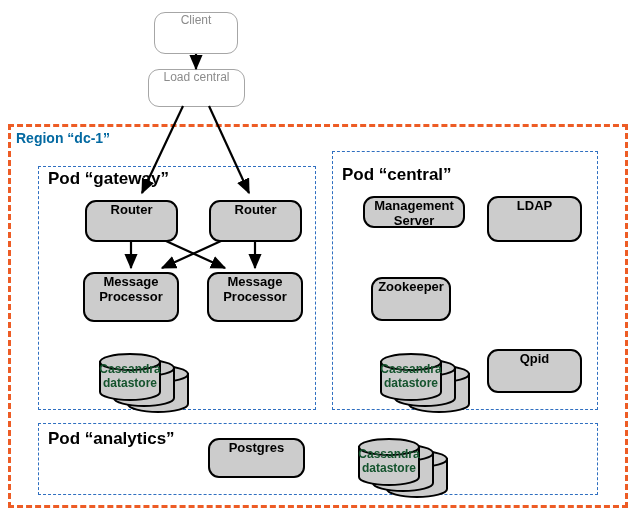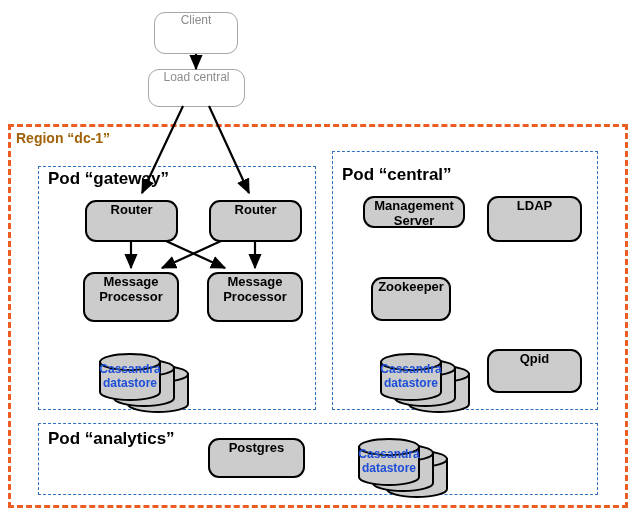--- a/index.html
+++ b/index.html
@@ -49,21 +49,21 @@
   }
   
   .region {
     position: absolute;
     box-sizing: border-box;
     border: 3px dashed #ed5c25;
     z-index: 1;
   }
   .region-label {
     position: absolute;
-    color: #a16207;
+    color: #0369a1;
     font-weight: bold;
     font-size: 14px;
     white-space: nowrap;
     z-index: 3;
   }
   .pod {
     position: absolute;
     box-sizing: border-box;
     border: 1.6px dashed #2f6fc0;
     z-index: 2;
@@ -84,21 +84,21 @@
     z-index: 5;
   }
   .dstack svg { display: block; overflow: visible; }
   .dstack .dlabel {
     position: absolute;
     left: 0;
     width: 108px;
     text-align: center;
     font-size: 12px;
     font-weight: bold;
-    color: #1d4ed8;
+    color: #14532d;
     line-height: 1.2;
     pointer-events: none;
   }
   .dstack .dlabel span { display: block; white-space: nowrap; }
   
   #edges {
     position: absolute;
     left: 0; top: 0;
     width: 638px; height: 520px;
     z-index: 6;

